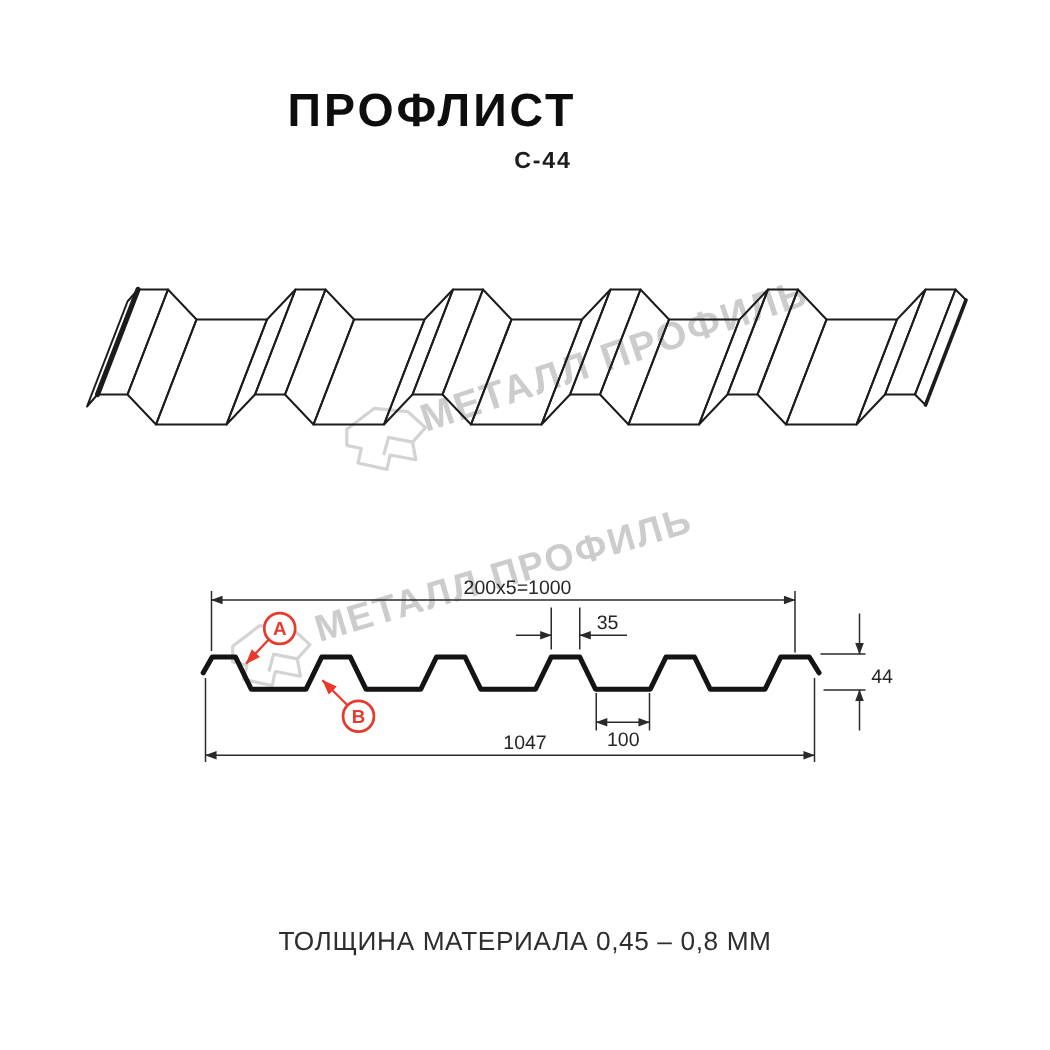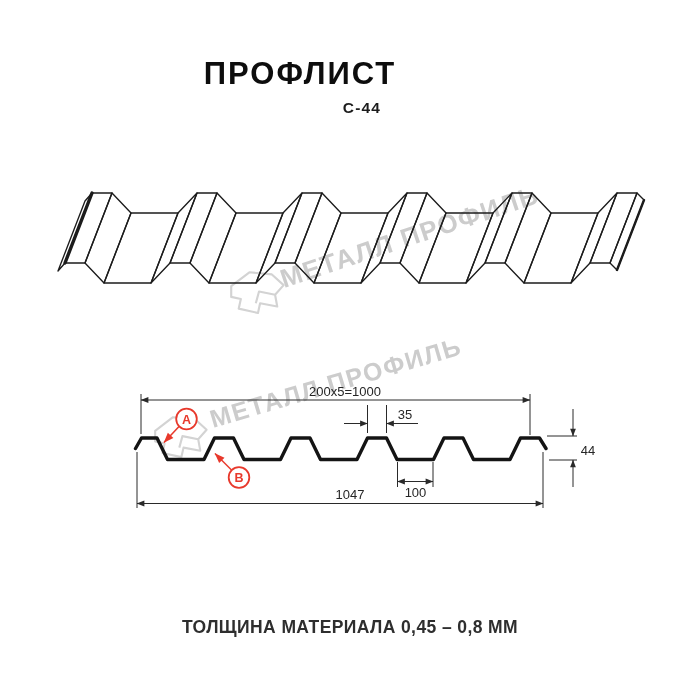--- a/index.html
+++ b/index.html
@@ -1,24 +1,24 @@
 <!DOCTYPE html>
 <html><head>
 <meta charset="utf-8">
 <style>
   html,body{margin:0;padding:0;background:#ffffff;}
   body{width:700px;height:700px;position:relative;overflow:hidden;
        font-family:"Liberation Sans","DejaVu Sans",sans-serif;}
   .abs{position:absolute;}
   #title{top:56px;left:0;width:576px;text-align:center;
-         font-size:31px;font-weight:800;letter-spacing:2px;color:#0d0d0d;margin-left:12px;}
+         font-size:31px;font-weight:800;letter-spacing:2px;color:#0d0d0d;}
   #subtitle{top:99px;left:12px;width:700px;text-align:center;
             font-size:15.5px;font-weight:700;letter-spacing:1.2px;color:#1c1c1c;}
   #footer-note{top:617px;left:0;width:700px;text-align:center;
-               font-size:17.5px;font-weight:700;letter-spacing:0.4px;color:#2e2e2e;}
+               font-size:17.5px;font-weight:400;letter-spacing:0.4px;color:#2e2e2e;}
   svg{display:block;}
   .iso-fill polygon{fill:#ffffff;stroke:none;}
   .iso-stroke polygon{fill:none;stroke:#1c1c1c;stroke-width:1.35;stroke-linejoin:round;}
   .iso-stroke line{stroke:#1c1c1c;stroke-linecap:round;}
   .wm-logo{fill:none;stroke:#d3d3d3;stroke-width:2;stroke-linejoin:round;}
   .wm-text{fill:#cccccc;font-weight:700;letter-spacing:1.5px;}
   #profile2d{fill:none;stroke:#141414;stroke-width:3.4;
              stroke-linejoin:round;stroke-linecap:round;}
   .dims line{stroke:#2a2a2a;stroke-width:1;}
   .dims text{fill:#262626;font-size:13px;text-anchor:middle;}

